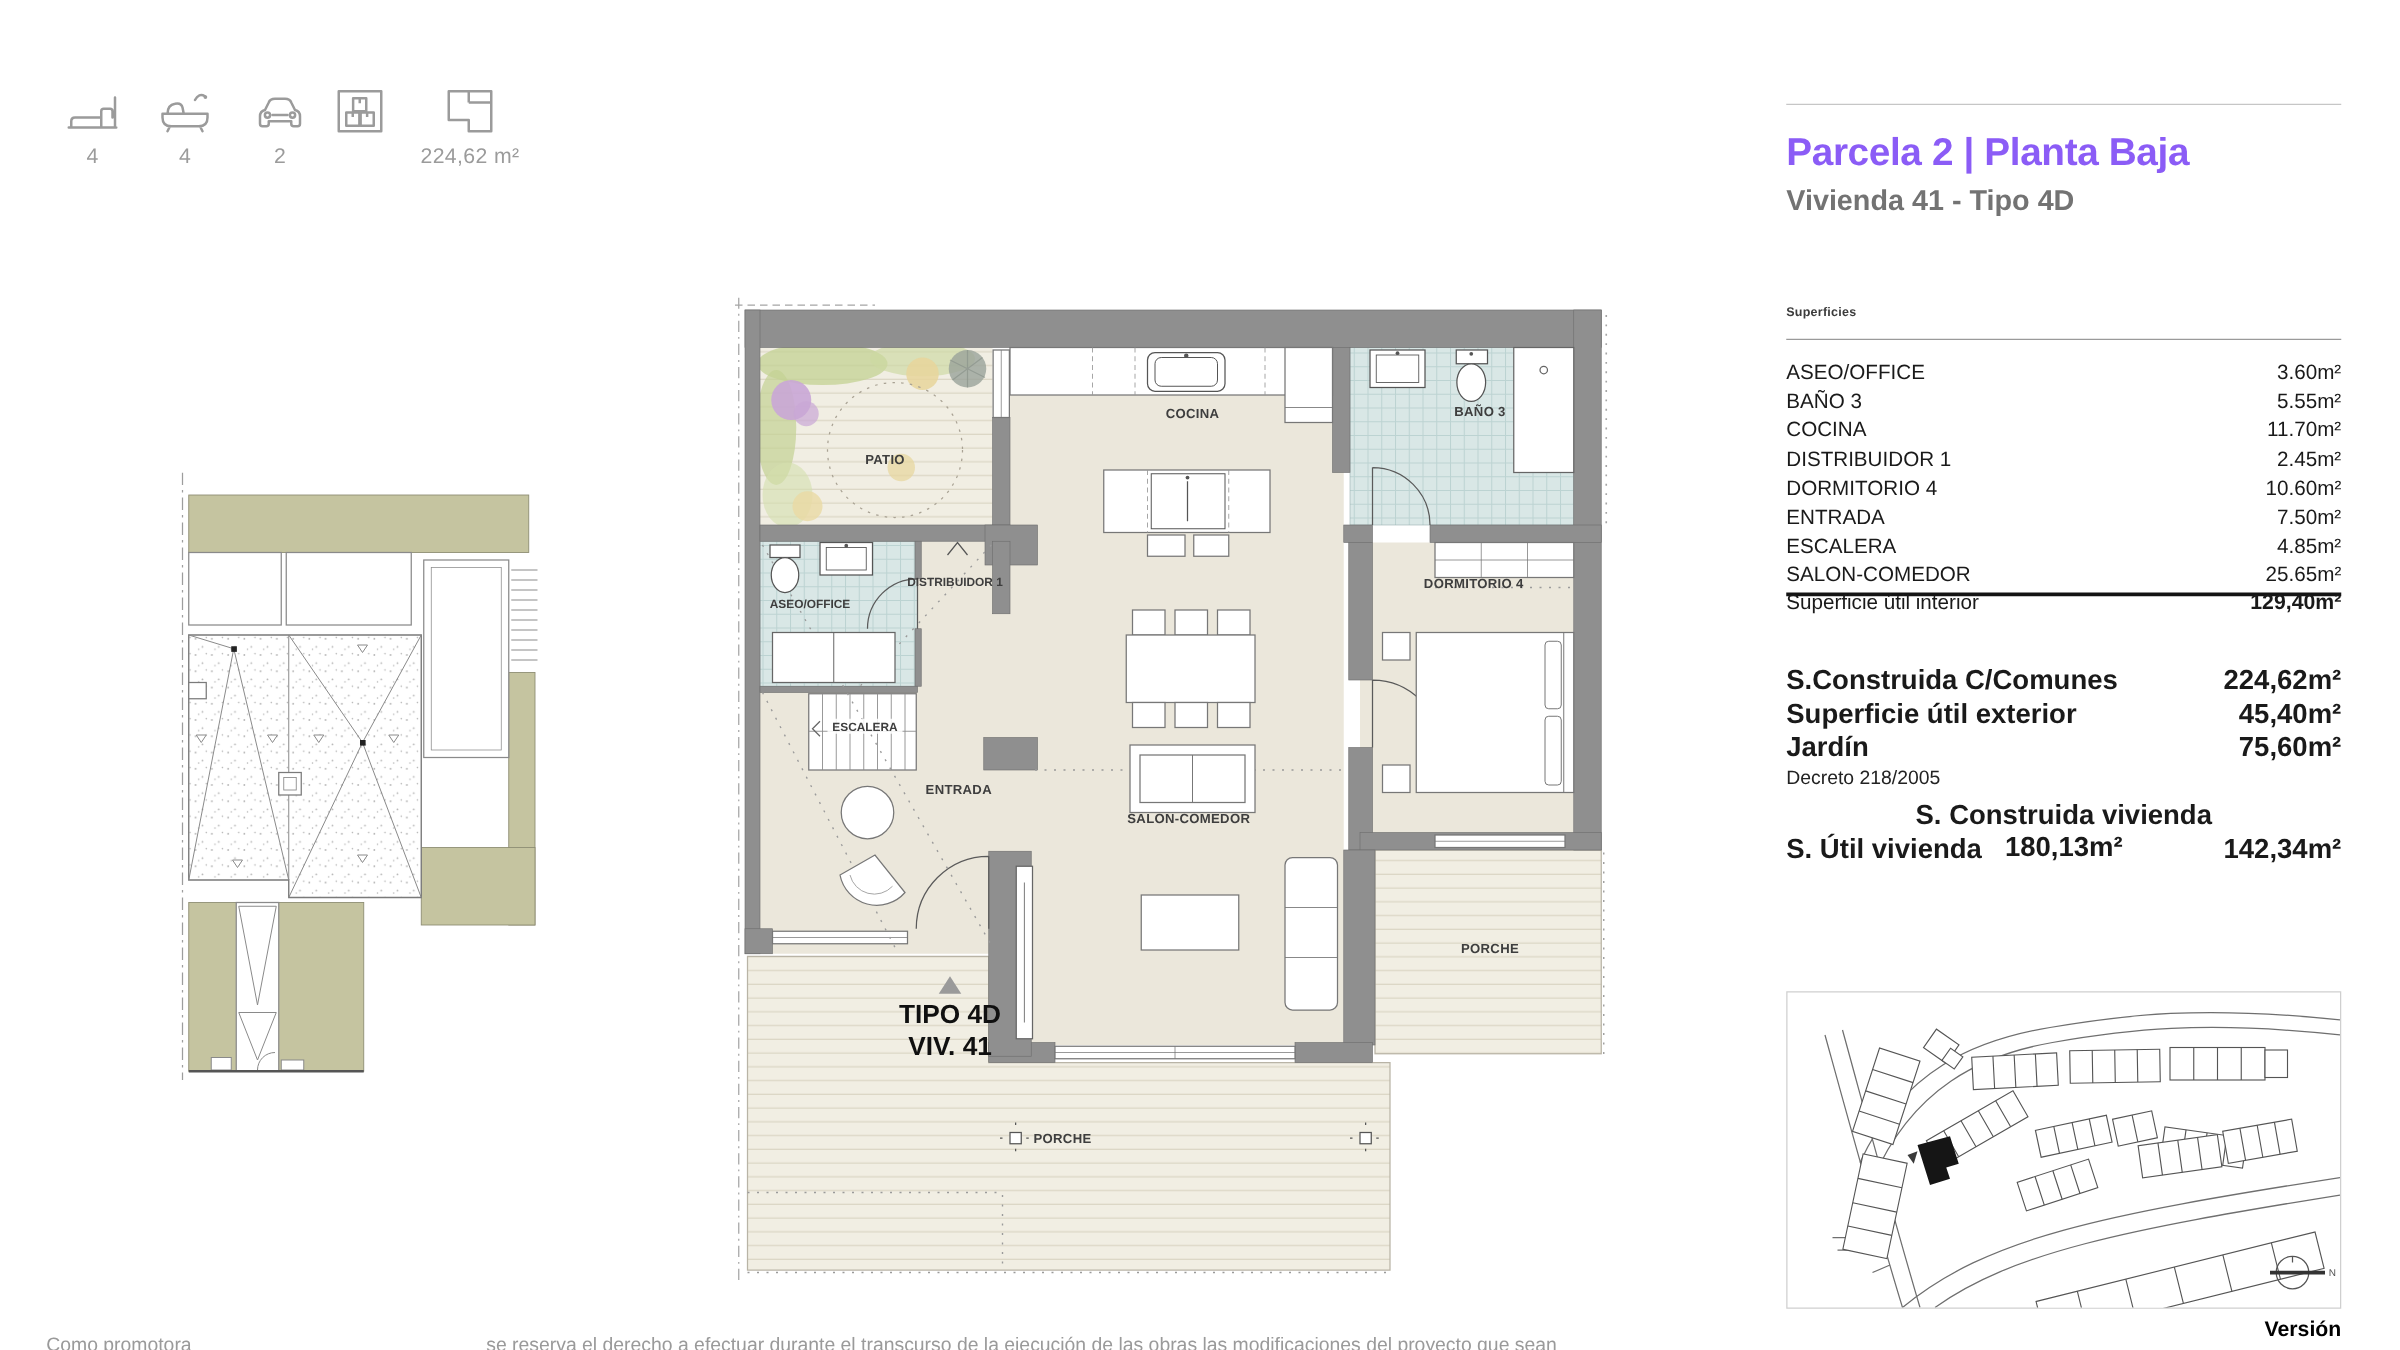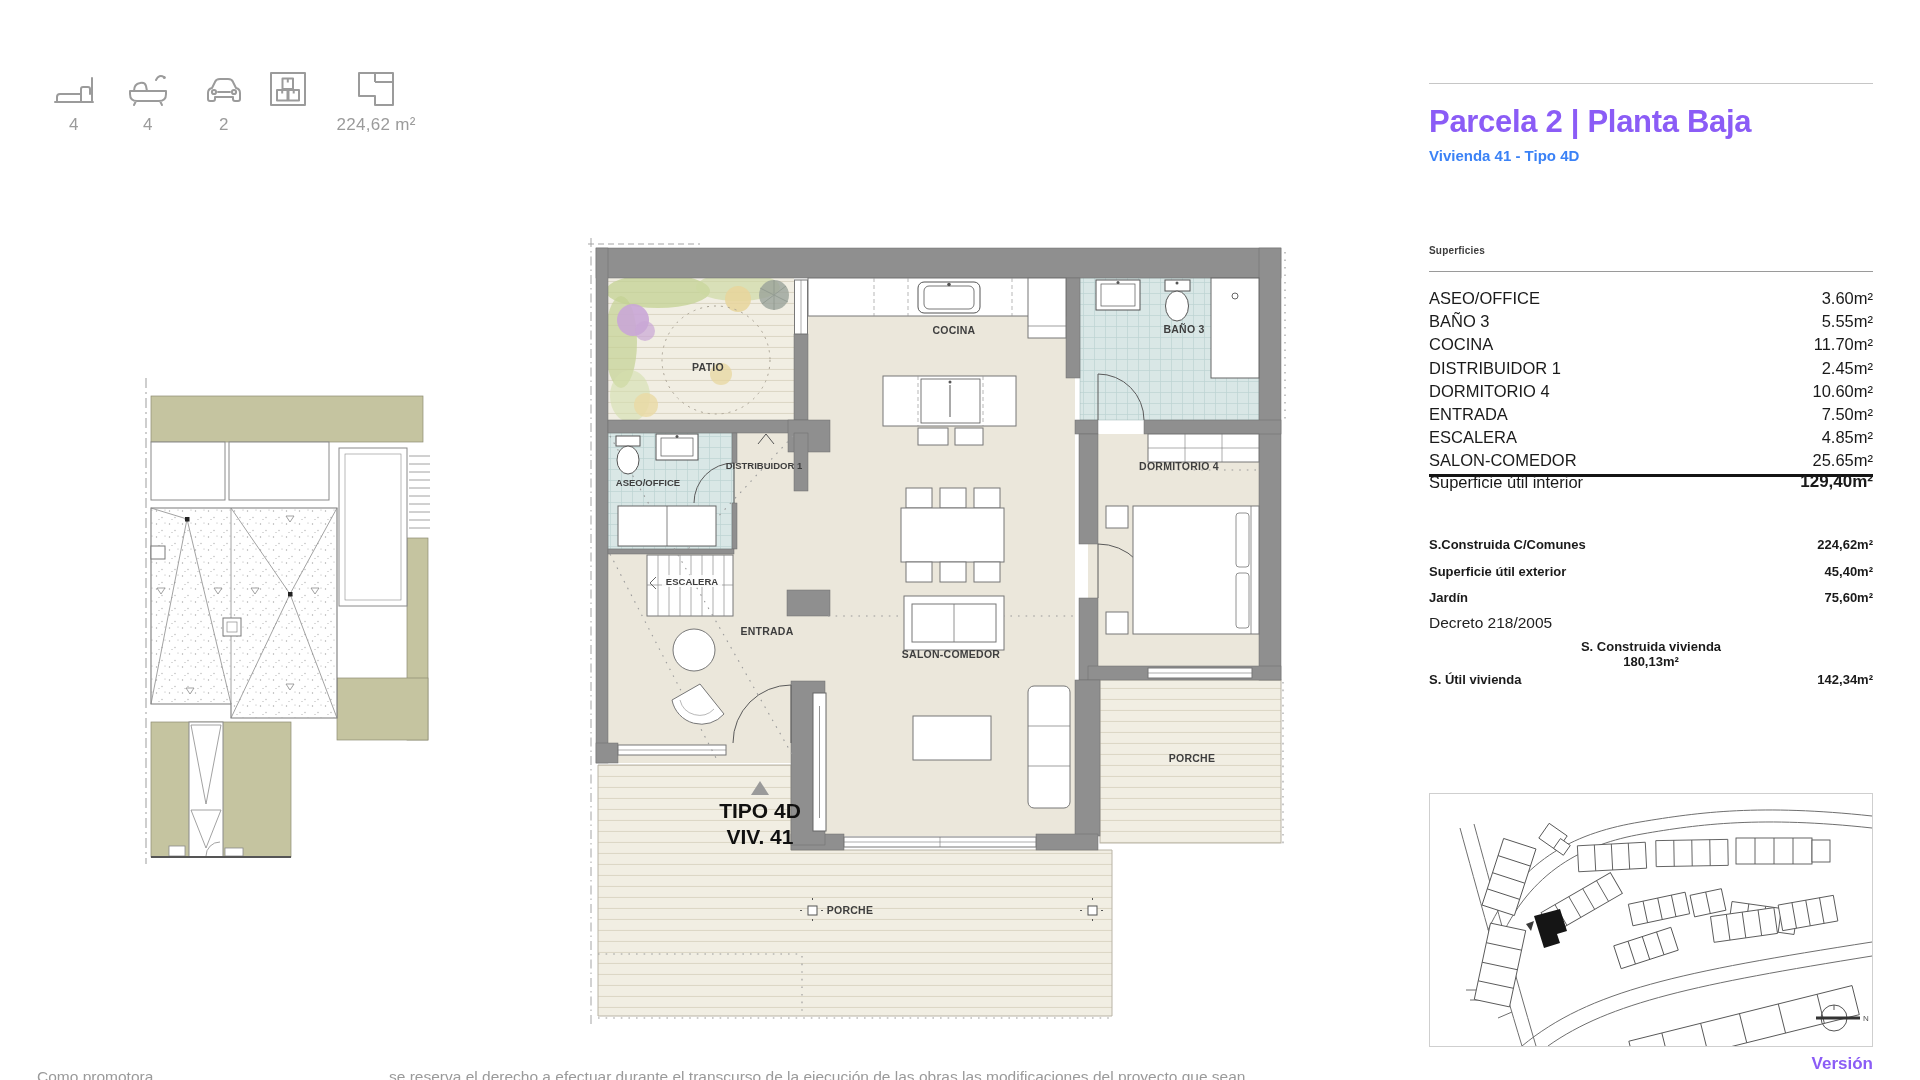--- a/index.html
+++ b/index.html
@@ -10,33 +10,33 @@
   
   .fact{position:absolute;top:66px;width:60px;text-align:center;color:#9b9b9b;}
   .fact svg{display:block;margin:0 auto;}
   .fact .num{font-size:17px;margin-top:5px;letter-spacing:.3px;}
   .fact.area{width:140px;}
 
   
   .panel{position:absolute;left:1429px;width:444px;}
   .rule{height:1px;background:#c6c6c6;}
   .title{font-size:31px;font-weight:bold;letter-spacing:-.3px;color:#8b5cf6;}
-  .subtitle{font-size:15px;font-weight:bold;color:#3b82f6;}
+  .subtitle{font-size:23px;font-weight:bold;color:#737373;}
   .surf-head{font-size:10px;font-weight:bold;color:#3c3c3c;letter-spacing:.2px;}
   .row{display:flex;justify-content:space-between;align-items:center;}
   .room-row{height:23.2px;font-size:16.5px;}
   .int-row{font-size:16.5px;}
   .int-row .v{font-weight:bold;font-size:17px;}
-  .tot-row{height:26.8px;font-size:13px;font-weight:bold;}
+  .tot-row{height:26.8px;font-size:22px;font-weight:bold;}
   .decree{font-size:15.5px;color:#222;}
   .black-rule{height:3px;background:#141414;}
   .siteplan{position:absolute;left:1429px;top:793px;width:444px;height:254px;
             border:1px solid #cfcfcf;box-sizing:border-box;background:#fff;}
   .version{position:absolute;left:1429px;top:1054px;width:444px;text-align:right;
-           font-size:17px;font-weight:bold;color:#8b5cf6;}
+           font-size:17px;font-weight:bold;color:#000000;}
 
   
   .disc{position:absolute;top:1068px;font-size:15.5px;color:#9a9a9a;white-space:nowrap;}
 
   
   .pl{font:bold 10.5px "Liberation Sans",sans-serif;fill:#3e3e3e;text-anchor:middle;letter-spacing:.25px;}
   .pls{font:bold 9.5px "Liberation Sans",sans-serif;fill:#3e3e3e;text-anchor:middle;}
   .pbig{font:bold 21px "Liberation Sans",sans-serif;fill:#101010;text-anchor:middle;}
   .north{font:8px "Liberation Sans",sans-serif;fill:#555;}
 </style>

